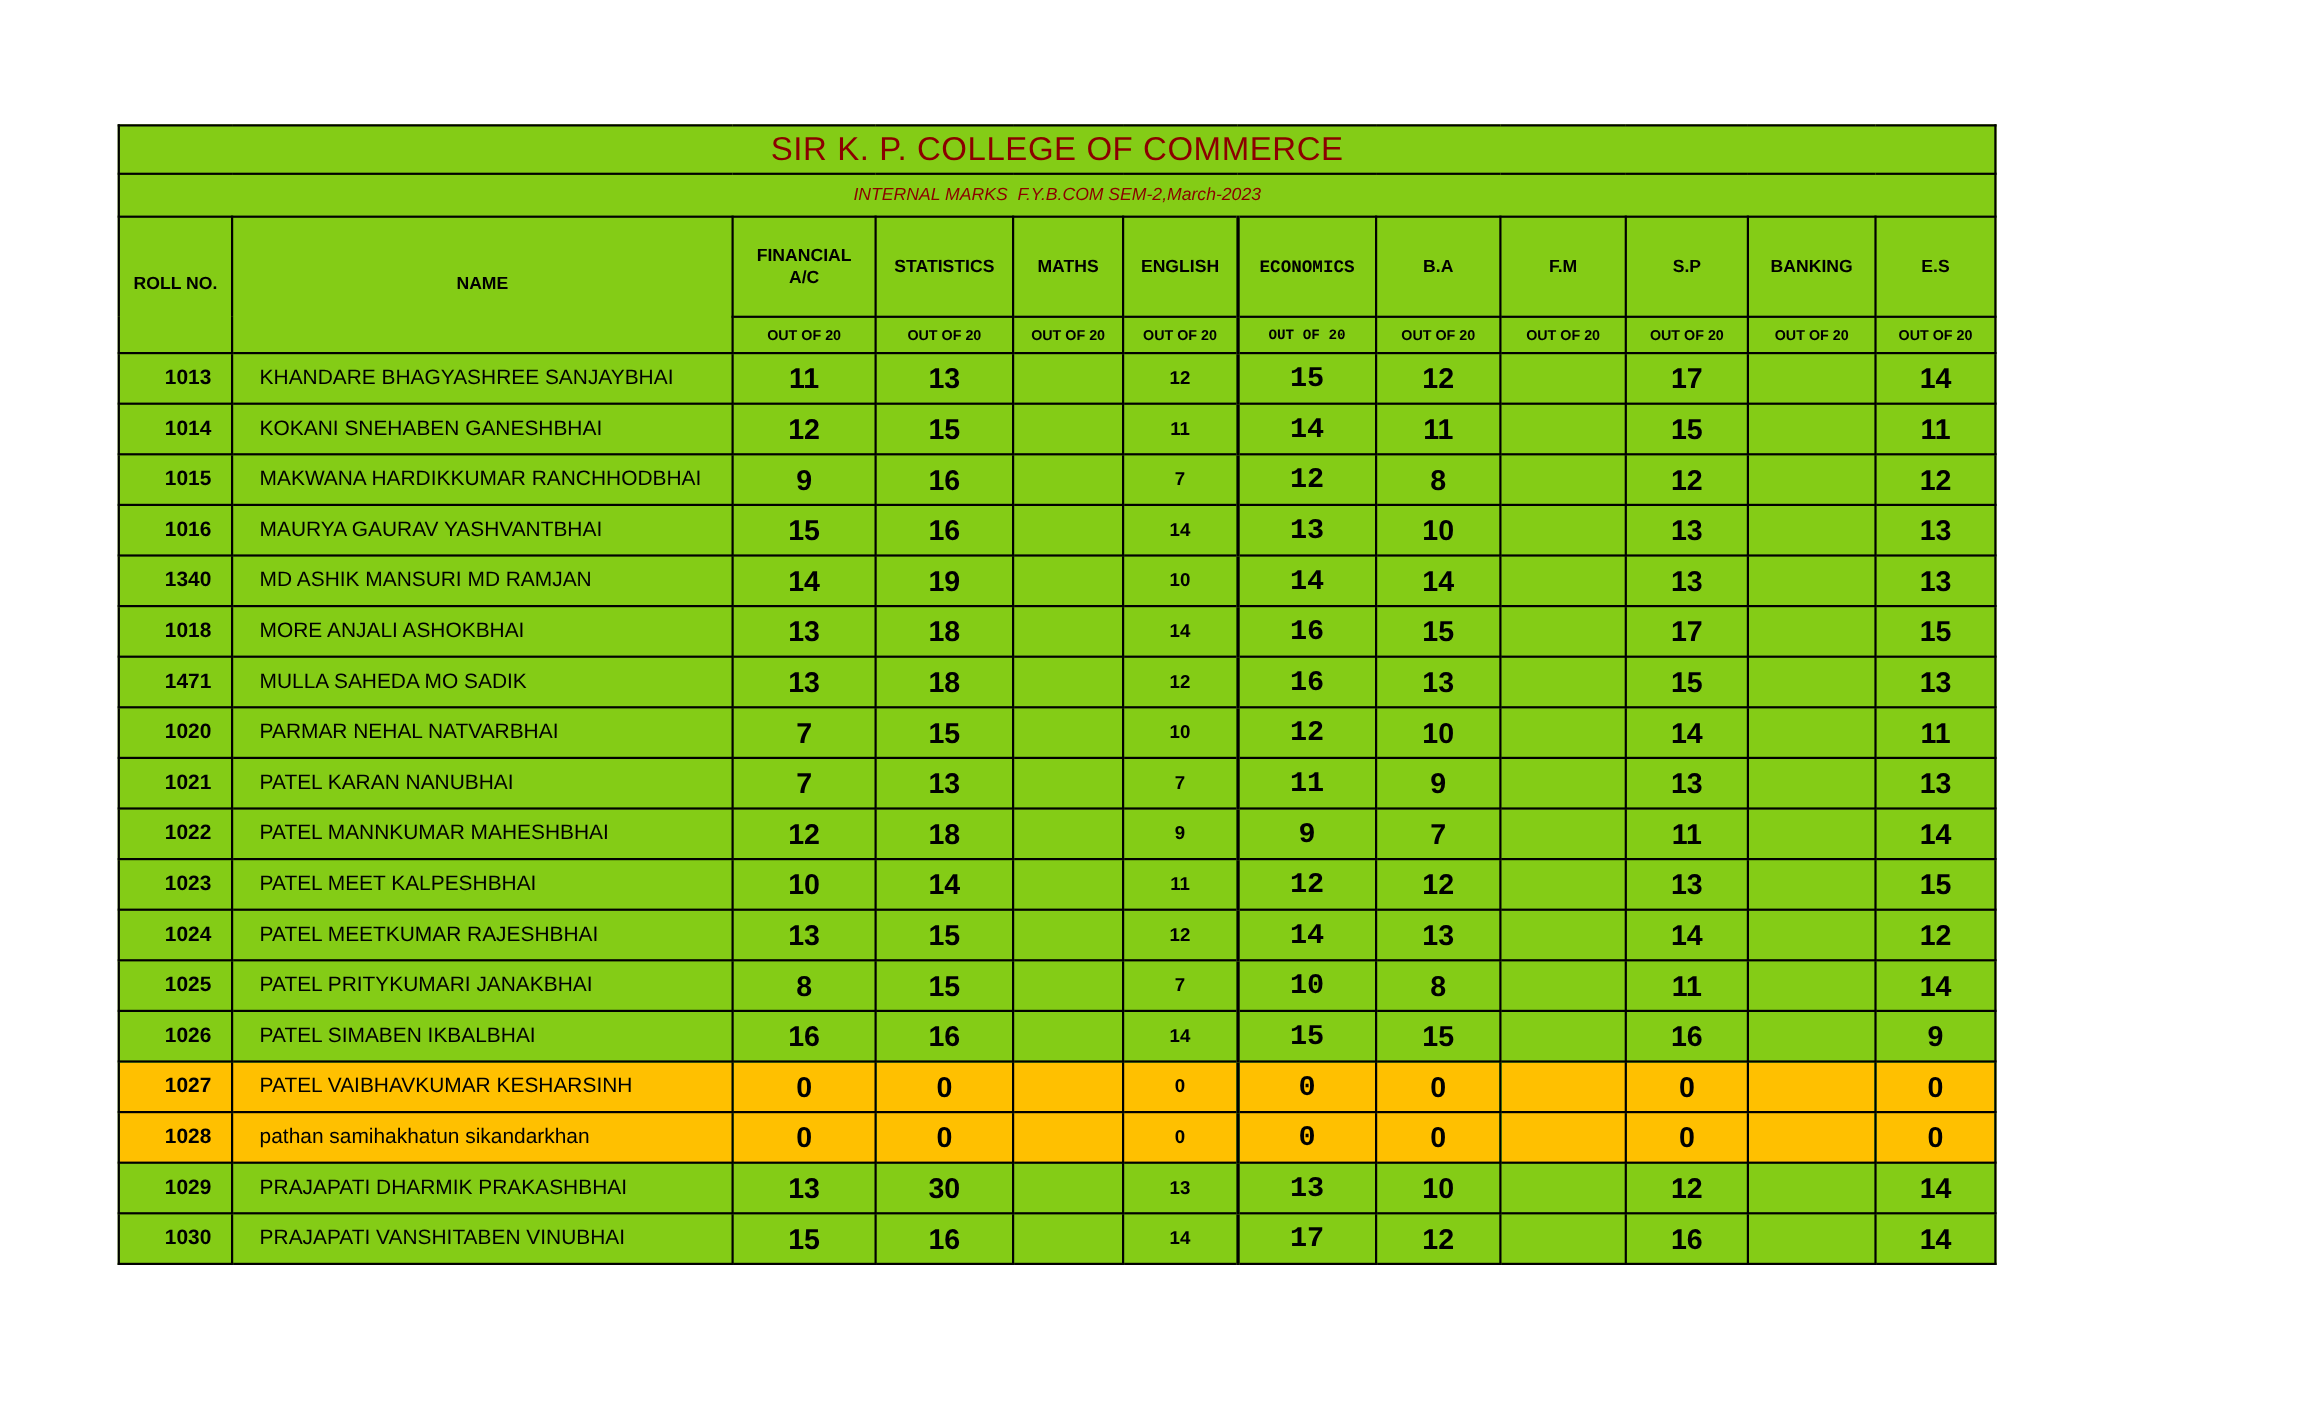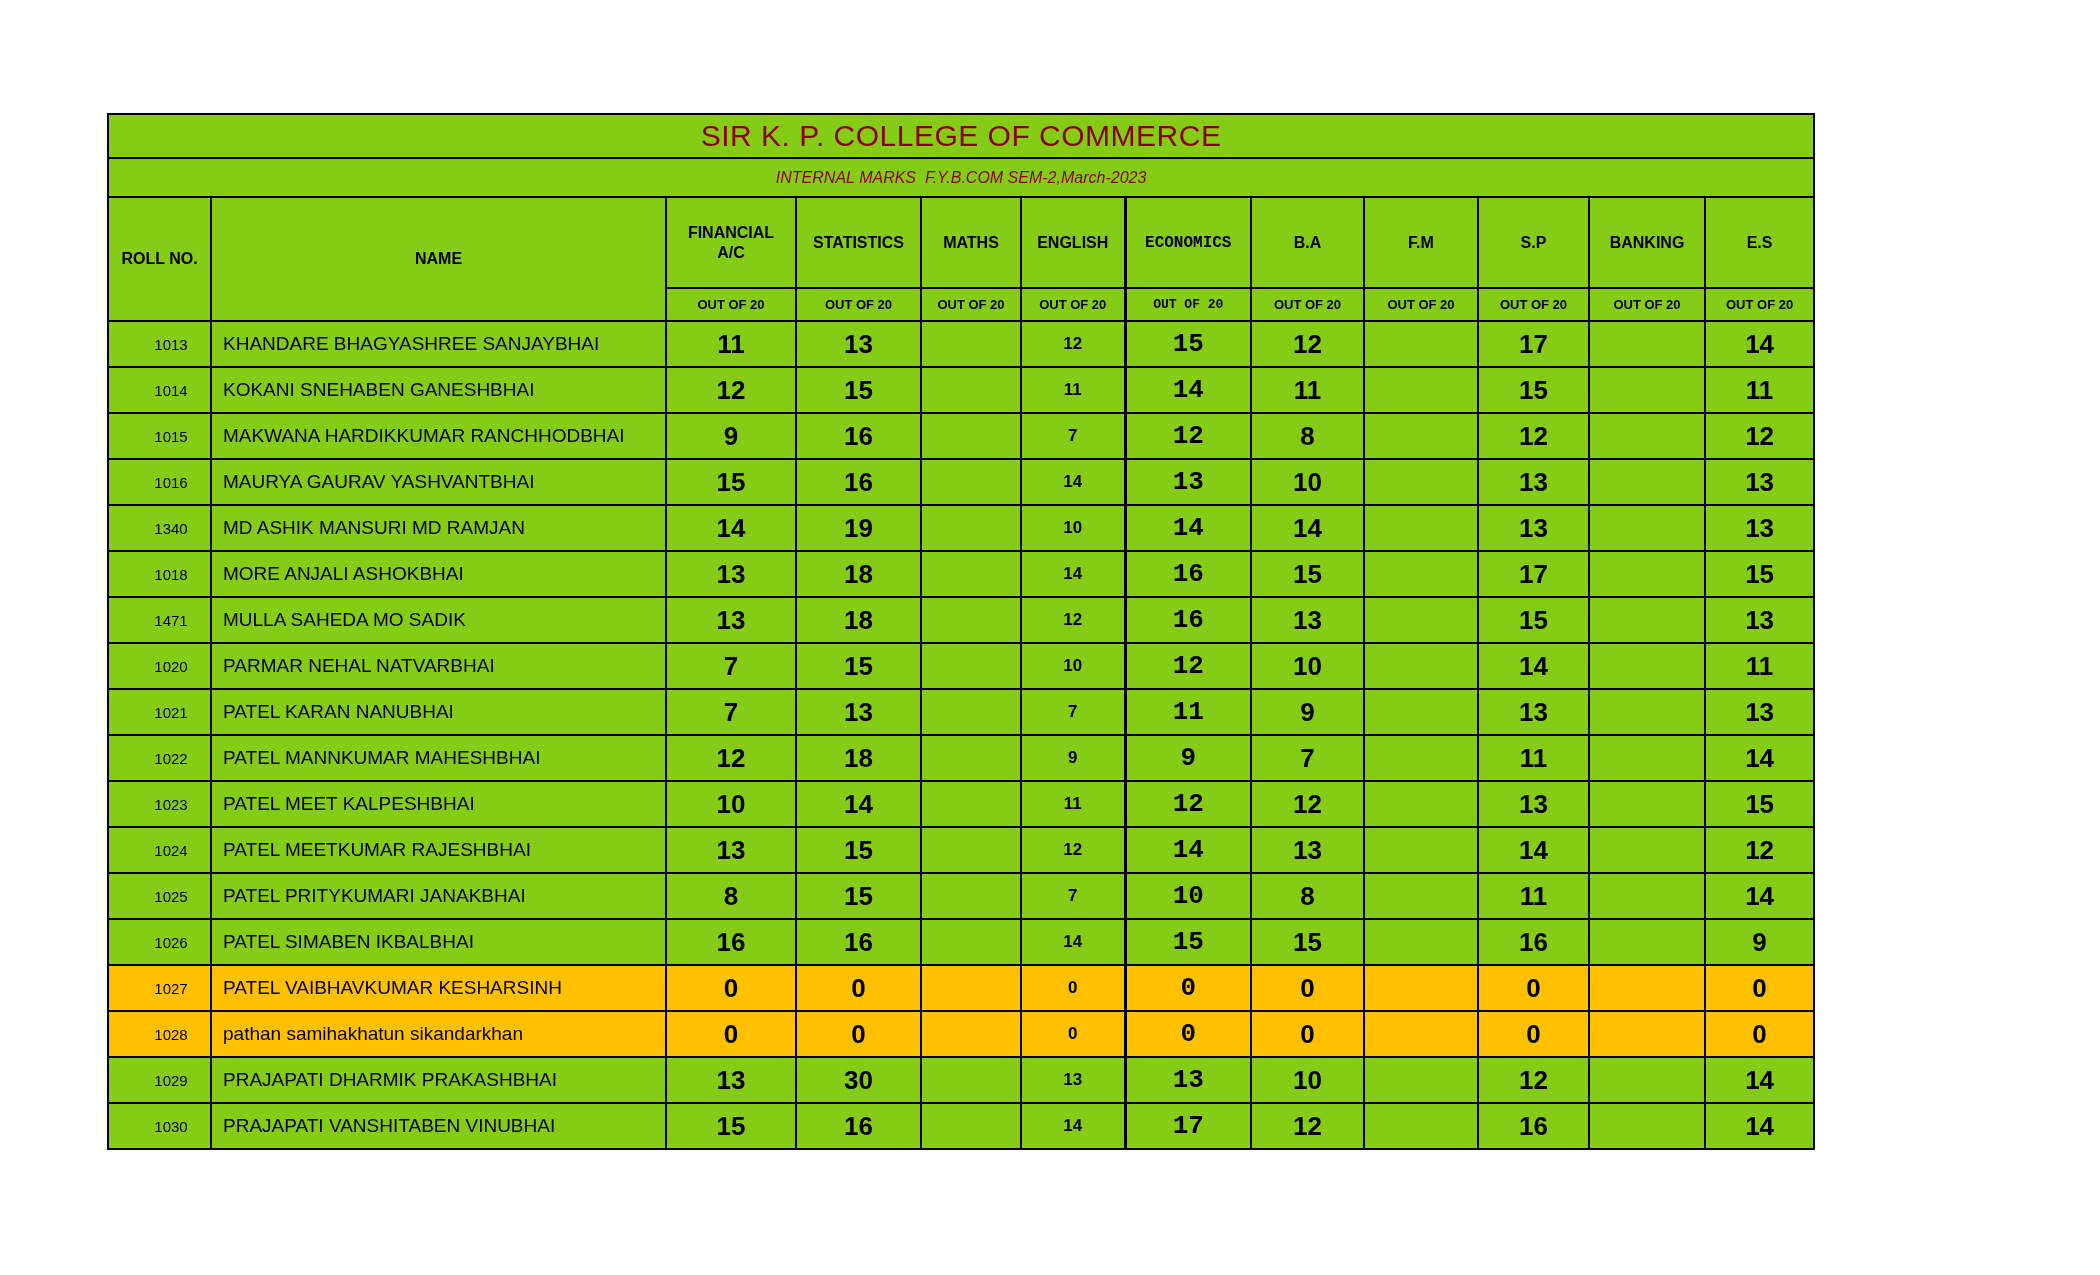--- a/index.html
+++ b/index.html
@@ -60,31 +60,31 @@
   }
   tr.r-sub th {
     height: 31px;
     font-size: 13px;
     font-weight: 700;
     text-align: center;
     color: #000;
   }
   tbody tr { height: 46px; }
   td.roll {
-    font-size: 15px;
-    font-weight: 400;
+    font-size: 19px;
+    font-weight: 700;
     text-align: center;
     color: #000;
     padding-left: 23px;
   }
   td.name {
     font-size: 19px;
     font-weight: 400;
     text-align: left;
-    padding-left: 11px;
+    padding-left: 24px;
     white-space: nowrap;
     color: #000;
   }
   td.mark {
     font-size: 26px;
     font-weight: 700;
     text-align: center;
     color: #000;
   }
   td.mark.small { font-size: 17px; }

